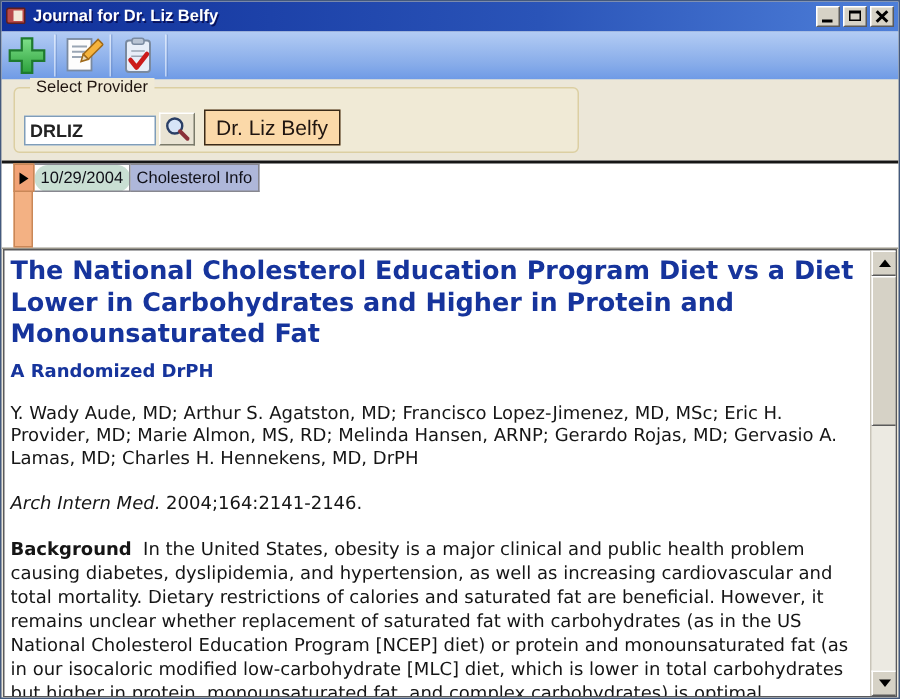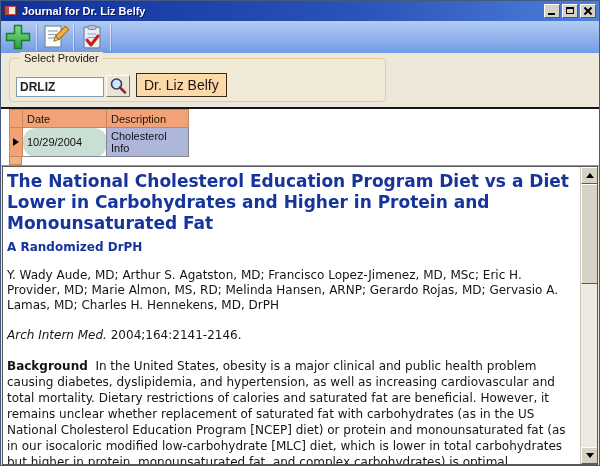--- a/index.html
+++ b/index.html
@@ -193,25 +193,20 @@
         </div>
         <div class="provider-name">Dr. Liz Belfy</div>
       </div>
     </div>
   </div>
 
   <div class="gridpanel">
     <div class="selector-strip"></div>
     <table class="grid-table">
       <tbody>
-          <tr>
-        <th class="sel"></th>
-        <th class="col-date">Date</th>
-        <th class="col-desc">Description</th>
-      </tr>
       <tr>
         <td class="sel">
               <div class="row-arrow"></div>
             </td>
         <td class="cell-date">10/29/2004</td>
         <td class="cell-desc">Cholesterol Info</td>
       </tr>
     </tbody>
       </table>
   </div>

